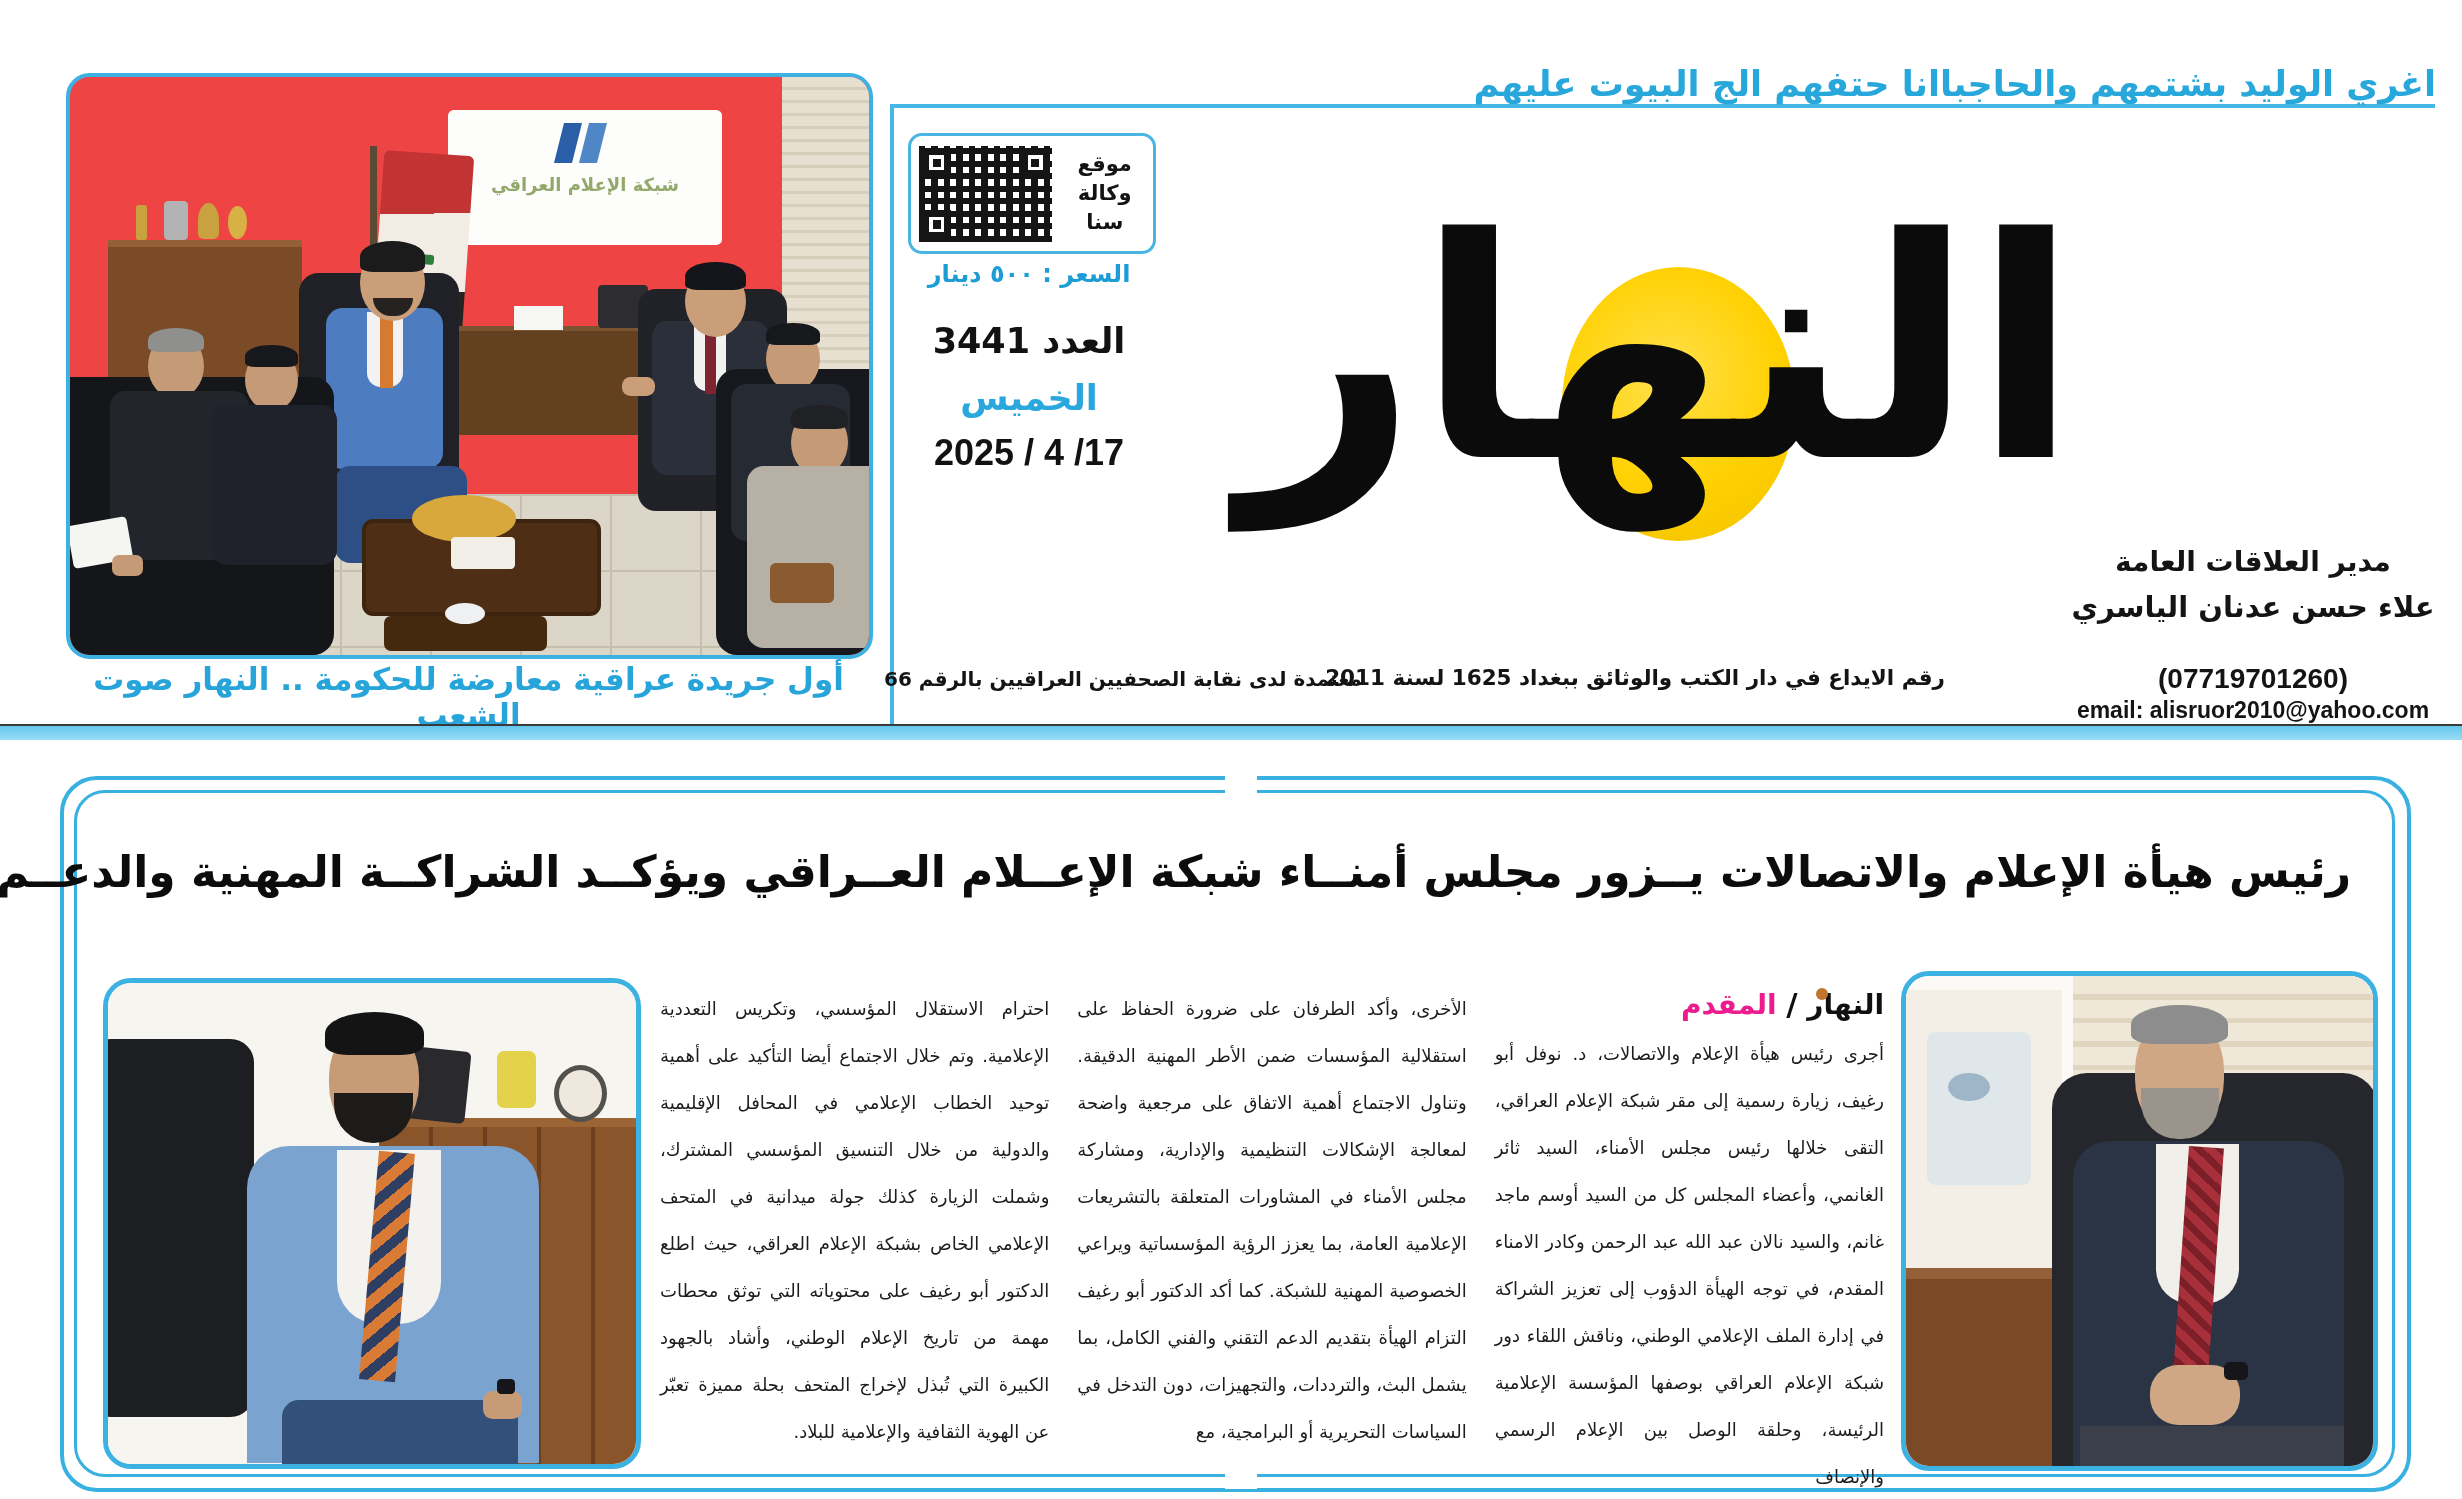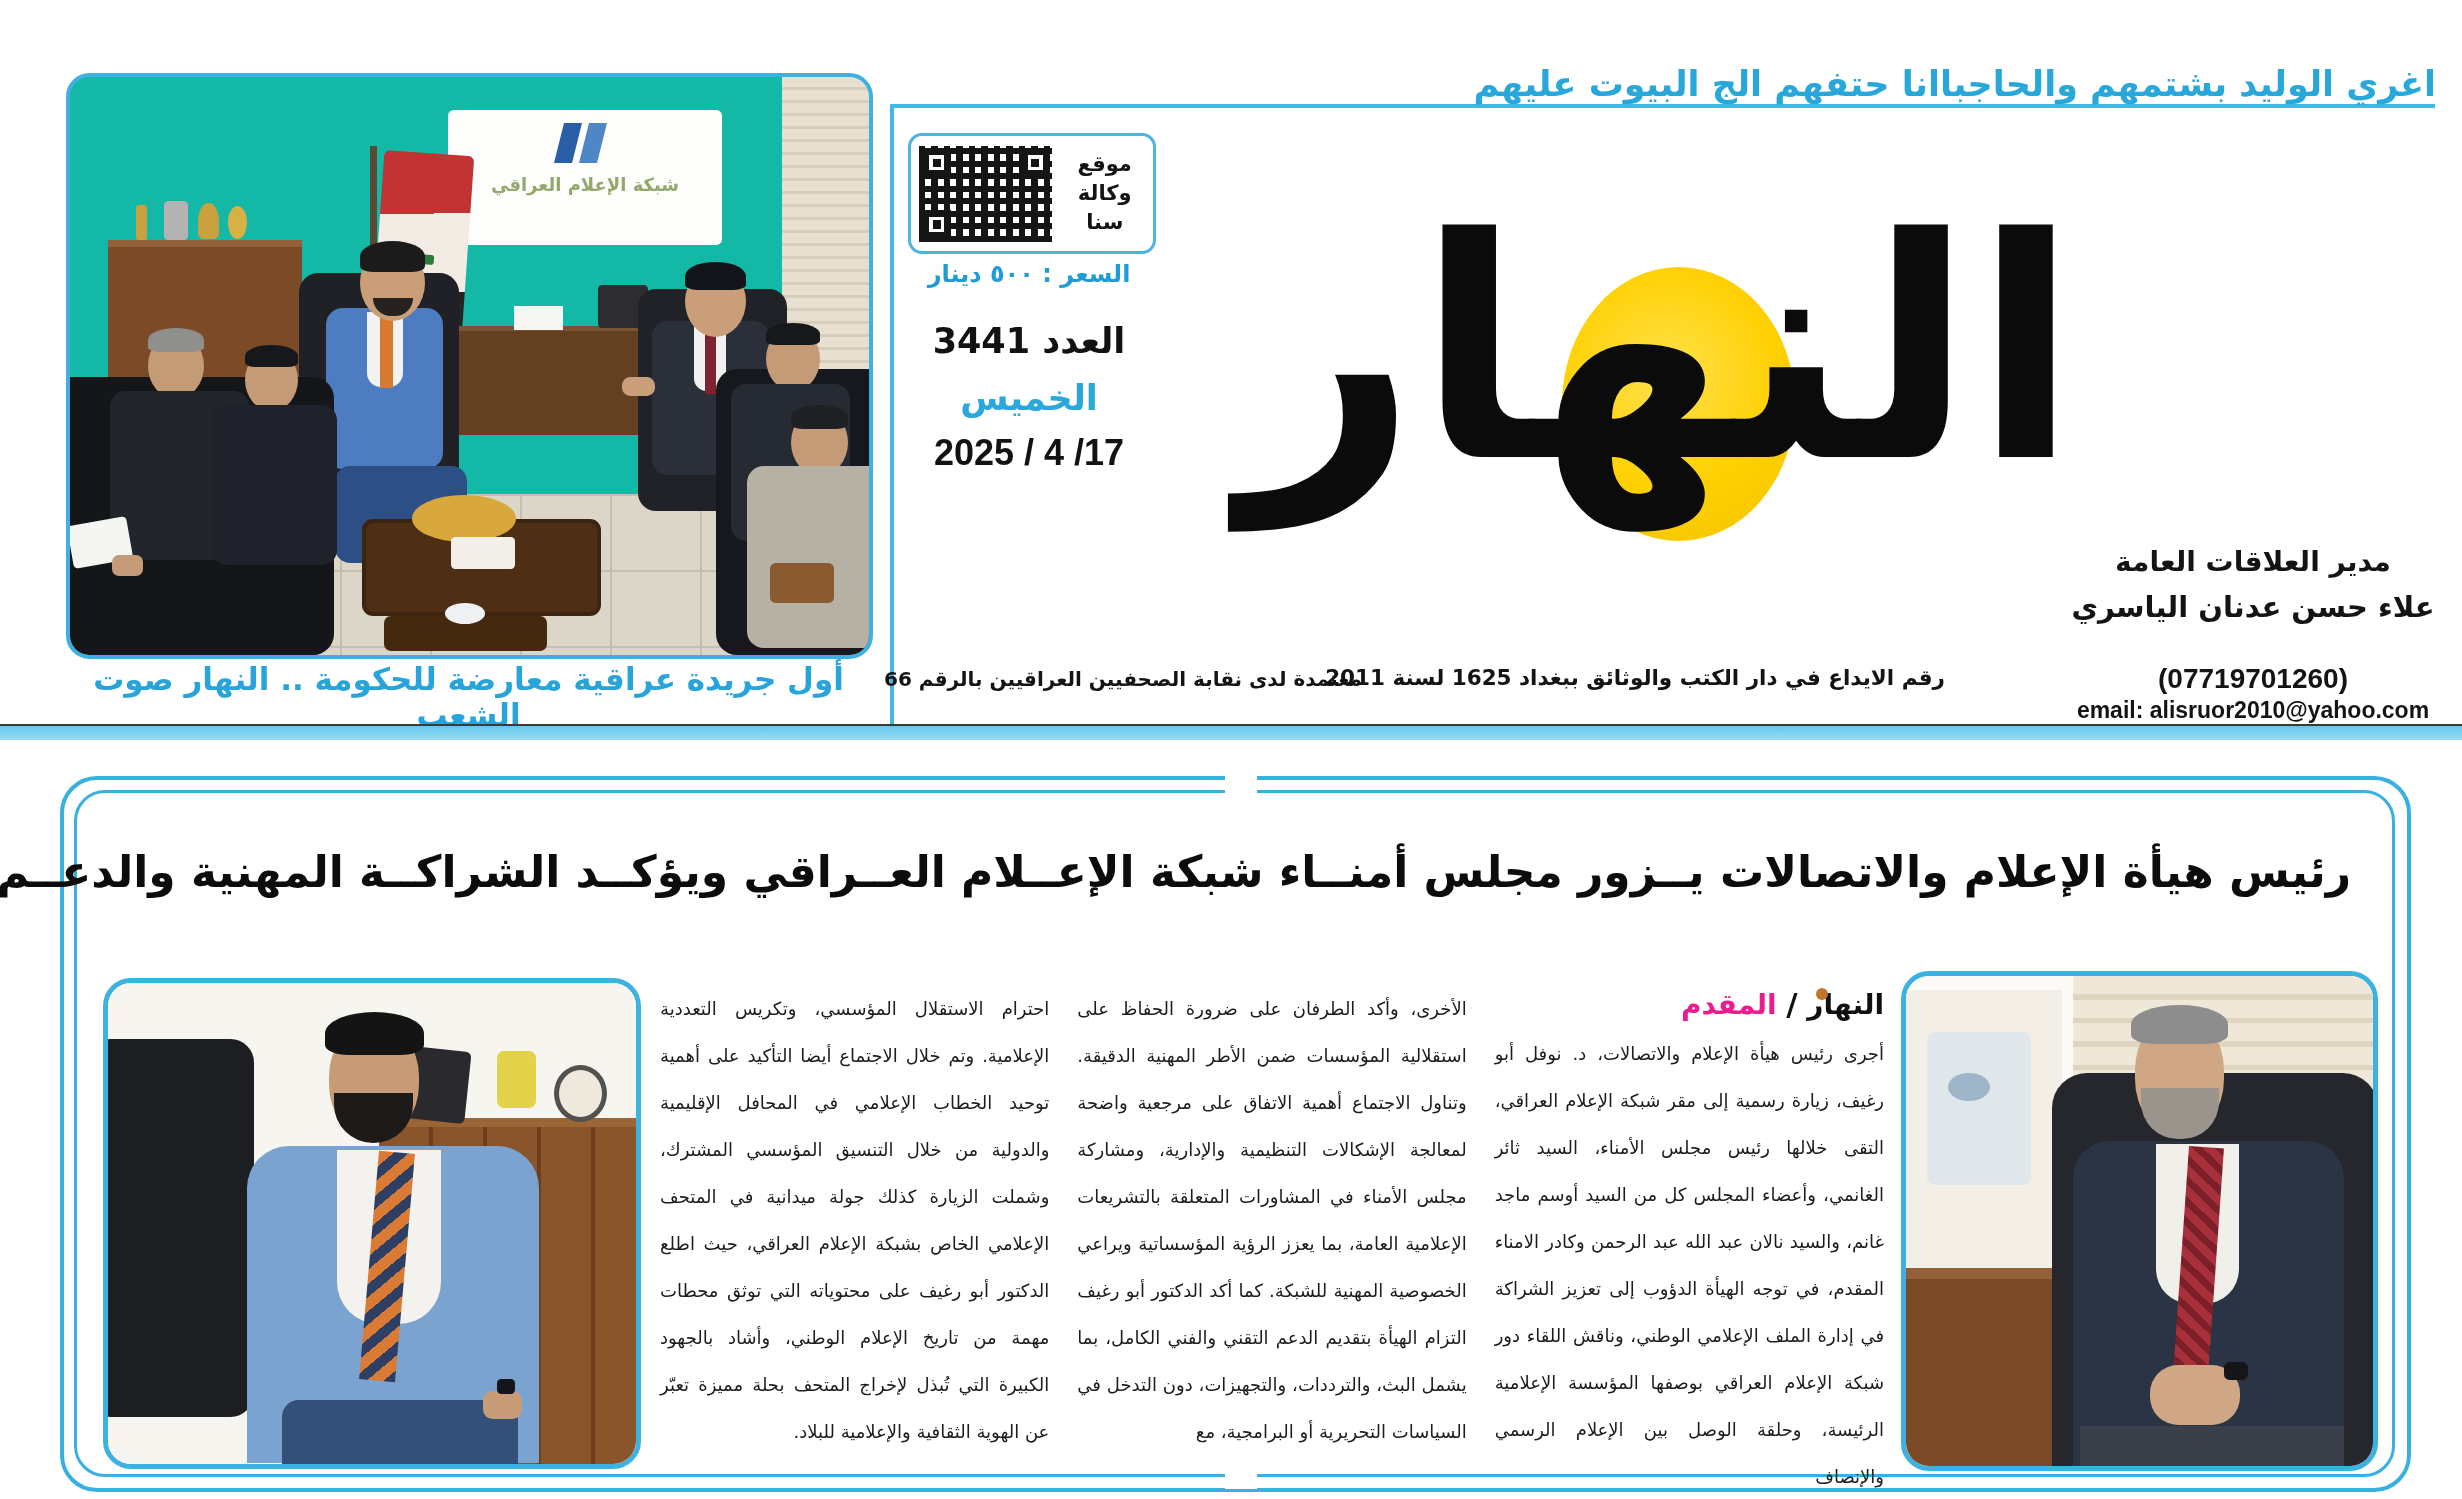--- a/index.html
+++ b/index.html
@@ -3,21 +3,21 @@
 <meta charset="utf-8">
 <style>
   html,body{margin:0;padding:0;background:#ffffff;}
   #page{position:relative;width:2462px;height:1500px;background:#fff;overflow:hidden;
         font-family:"DejaVu Sans",sans-serif;color:#111;}
   .abs{position:absolute;}
   .rtl{direction:rtl;unicode-bidi:isolate;}
   .ltr{direction:ltr;unicode-bidi:isolate;}
 
   
-  .photo-frame{border:4.9px solid #3db2e2;border-radius:23.6px;overflow:hidden;background:#14b8a6;}
+  .photo-frame{border:4.9px solid #3db2e2;border-radius:23.6px;overflow:hidden;background:#ef4444;}
   #header-left-slogan{left:90px;top:661px;width:757px;font-size:31px;color:#27a4d9;font-weight:bold;text-align:center;}
   #v-divider{left:890px;top:106px;width:3.5px;height:620px;background:#45b7e6;}
   #h-divider{left:890px;top:104px;width:1545px;height:3.5px;background:#45b7e6;}
 
   #qr-box{left:908px;top:133px;width:242px;height:115px;border:3.5px solid #4ab5e2;border-radius:14px;
           display:flex;align-items:center;background:#fff;}
   #qr-pattern{width:133px;height:96px;margin:5.6px 4.2px 5.6px 8.3px;position:relative;
       background-image:repeating-linear-gradient(0deg,#151515 0 6.2px,transparent 6.2px 12.5px),
                        repeating-linear-gradient(90deg,#151515 0 6.2px,#ffffff 6.2px 12.5px);}
   .qr-finder{position:absolute;width:29px;height:29px;border:7px solid #151515;background:#fff;box-sizing:border-box;}

